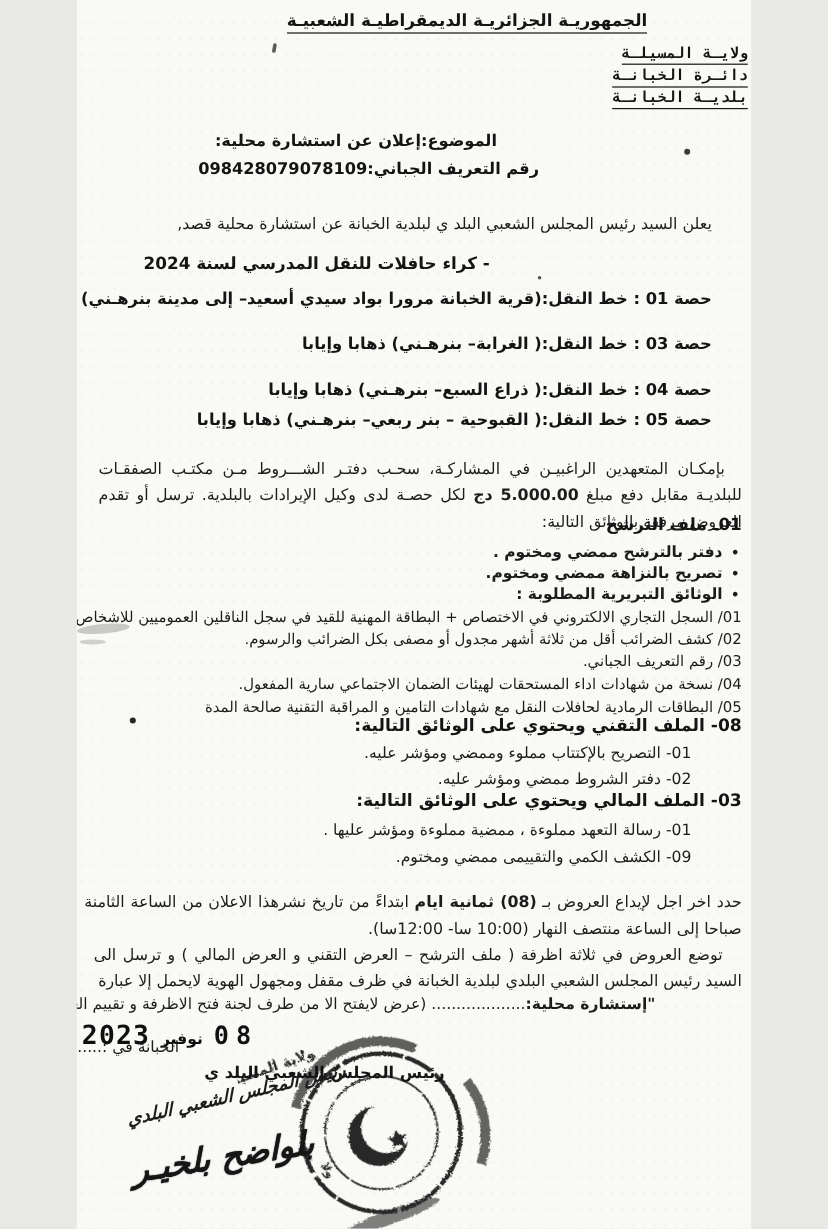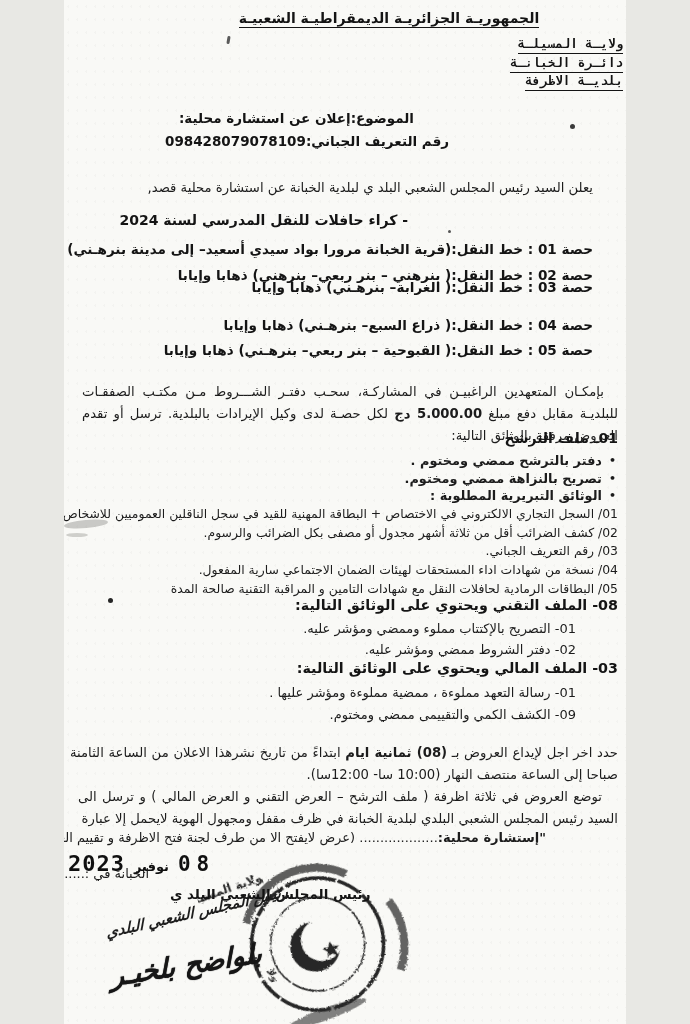--- a/index.html
+++ b/index.html
@@ -79,33 +79,32 @@
 <body>
 
 <div class="page">
 
   <div class="abs republic center">
     <span class="b u">الجمهوريـة الجزائريـة الديمقراطيـة الشعبيـة</span>
   </div>
   <div class="abs authority b">
     <div><span class="u">ولايـة المسيلـة</span></div>
     <div><span class="u">دائـرة الخبانـة</span></div>
-    <div><span class="u">بلديـة الاظرفة</span></div>
+    <div><span class="u">بلديـة الخبانـة</span></div>
   </div>
 
   <div class="abs subj1 b nw">الموضوع:إعلان عن استشارة محلية:</div>
   <div class="abs subj2 b nw">
     <span>رقم التعريف الجباني:</span><span>098428079078109</span>
   </div>
 
   <div class="abs intro nw">يعلن السيد رئيس المجلس الشعبي البلد ي لبلدية الخبانة عن استشارة محلية قصد,</div>
   <div class="abs object b nw">- كراء حافلات للنقل المدرسي لسنة 2024</div>
 
   <div class="abs lot b nw" style="top:241px">حصة 01 : خط النقل:(قرية الخبانة مرورا بواد سيدي أسعيد– إلى مدينة بنرهـني) ذهابا وإيابا</div>
-  <div class="abs lot b nw" style="top:267px">حصة 02 : خط النقل:( بنرهني – بنر ربعي– بنرهني) ذهابا وإيابا</div>
   <div class="abs lot b nw" style="top:279px">حصة 03 : خط النقل:( الغرابة–  بنرهـني) ذهابا وإيابا</div>
   <div class="abs lot b nw" style="top:317px">حصة 04 : خط النقل:( ذراع السبع– بنرهـني) ذهابا وإيابا</div>
   <div class="abs lot b nw" style="top:342px">حصة 05 : خط النقل:( القبوحية – بنر ربعي– بنرهـني) ذهابا وإيابا</div>
 
   <div class="abs para participation">
     <span>بإمكـان المتعهدين الراغبيـن في المشاركـة، سحـب دفتـر الشـــروط مـن مكتـب الصفقـات للبلديـة مقابل دفع مبلغ </span><b>5.000.00 دج</b><span> لكل حصـة لدى وكيل الإيرادات بالبلدية. ترسل أو تقدم العروض مرفقة بالوثائق التالية:</span>
   </div>
 
   <div class="abs sec1 b s-title nw">01ـ ملف الترشح</div>
   <div class="abs bullets">

